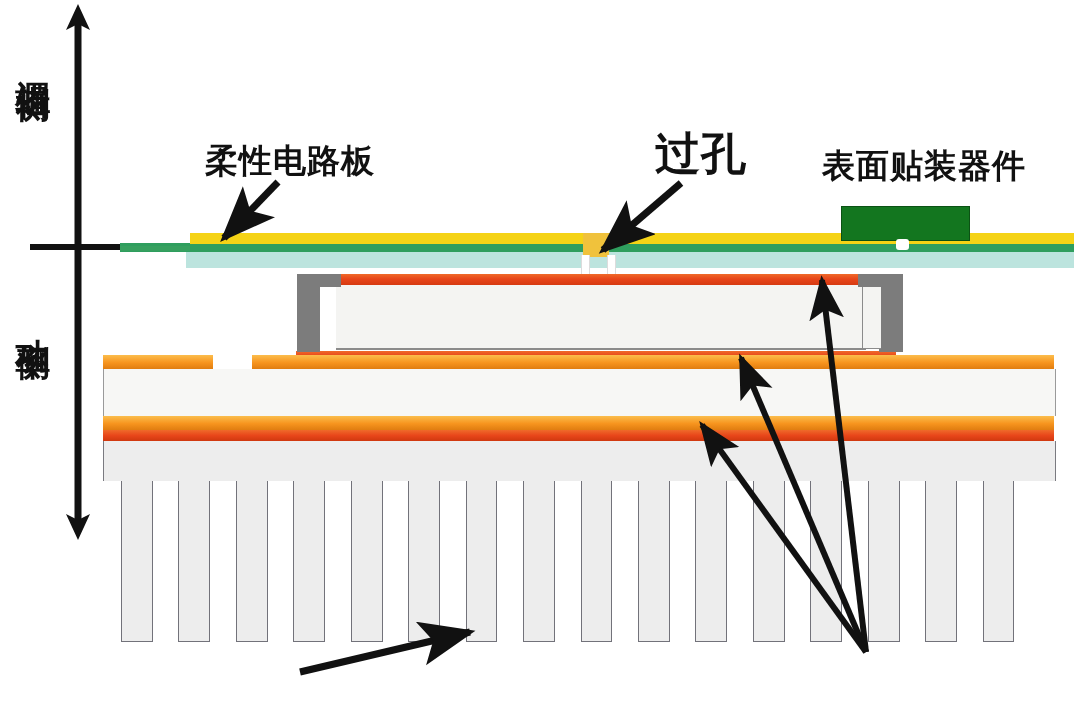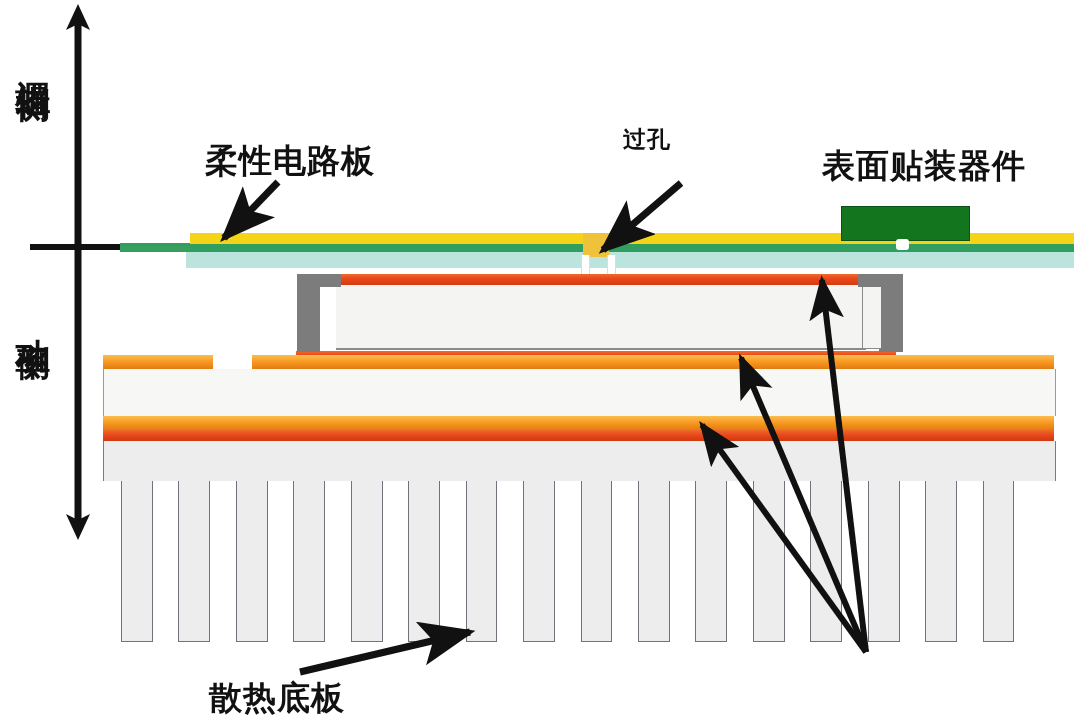--- a/index.html
+++ b/index.html
@@ -109,27 +109,26 @@
       <div class="blk" style="left: 695.4px; top: 481px; width: 29.9px; height: 160px; background: rgb(237, 237, 237); border-right: 1px solid rgb(114, 114, 122); border-bottom: 1px solid rgb(114, 114, 122); border-left: 1px solid rgb(114, 114, 122); border-image: initial; border-top: none;"></div>
       <div class="blk" style="left: 752.8px; top: 481px; width: 29.9px; height: 160px; background: rgb(237, 237, 237); border-right: 1px solid rgb(114, 114, 122); border-bottom: 1px solid rgb(114, 114, 122); border-left: 1px solid rgb(114, 114, 122); border-image: initial; border-top: none;"></div>
       <div class="blk" style="left: 810.3px; top: 481px; width: 29.9px; height: 160px; background: rgb(237, 237, 237); border-right: 1px solid rgb(114, 114, 122); border-bottom: 1px solid rgb(114, 114, 122); border-left: 1px solid rgb(114, 114, 122); border-image: initial; border-top: none;"></div>
       <div class="blk" style="left: 867.7px; top: 481px; width: 29.9px; height: 160px; background: rgb(237, 237, 237); border-right: 1px solid rgb(114, 114, 122); border-bottom: 1px solid rgb(114, 114, 122); border-left: 1px solid rgb(114, 114, 122); border-image: initial; border-top: none;"></div>
       <div class="blk" style="left: 925.1px; top: 481px; width: 29.9px; height: 160px; background: rgb(237, 237, 237); border-right: 1px solid rgb(114, 114, 122); border-bottom: 1px solid rgb(114, 114, 122); border-left: 1px solid rgb(114, 114, 122); border-image: initial; border-top: none;"></div>
       <div class="blk" style="left: 982.6px; top: 481px; width: 29.9px; height: 160px; background: rgb(237, 237, 237); border-right: 1px solid rgb(114, 114, 122); border-bottom: 1px solid rgb(114, 114, 122); border-left: 1px solid rgb(114, 114, 122); border-image: initial; border-top: none;"></div>
     </div>
 
   <div class="lbl" style="left:205px;top:139px;font-size:33px;">柔性电路板</div>
 
-  <div class="lbl" style="left:623px;top:124px;font-size:23px;">过孔</div>
+  <div class="lbl" style="left:655px;top:124px;font-size:45px;">过孔</div>
 
   <div class="lbl" style="left:822px;top:144px;font-size:33px;">表面贴装器件</div>
 
 
 
-  <div class="lbl" style="left:209px;top:676px;font-size:33px;">散热底板</div>
 
   <svg class="ov" viewBox="0 0 1080 725">
     <defs>
       <marker id="ah" markerWidth="9" markerHeight="9" refX="7.2" refY="3.2" orient="auto" markerUnits="strokeWidth">
         <path d="M0,0 L8,3.2 L0,6.4 L1.8,3.2 z" fill="#111"></path>
       </marker>
       <marker id="ahs" markerWidth="8" markerHeight="8" refX="6.6" refY="2.9" orient="auto" markerUnits="strokeWidth">
         <path d="M0,0 L7.4,2.9 L0,5.8 L1.6,2.9 z" fill="#111"></path>
       </marker>
     </defs>

